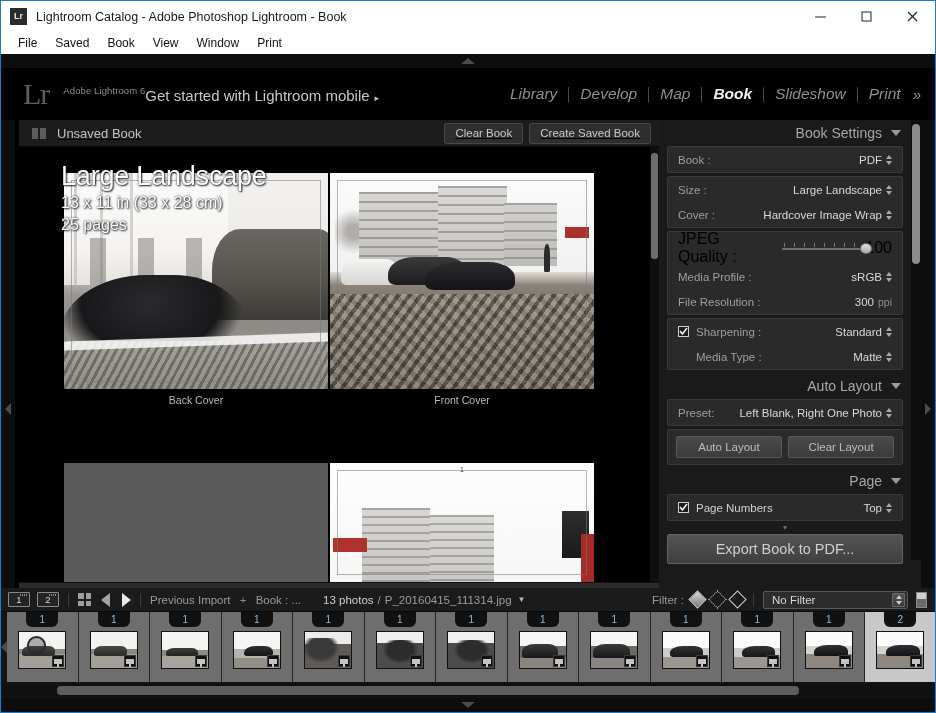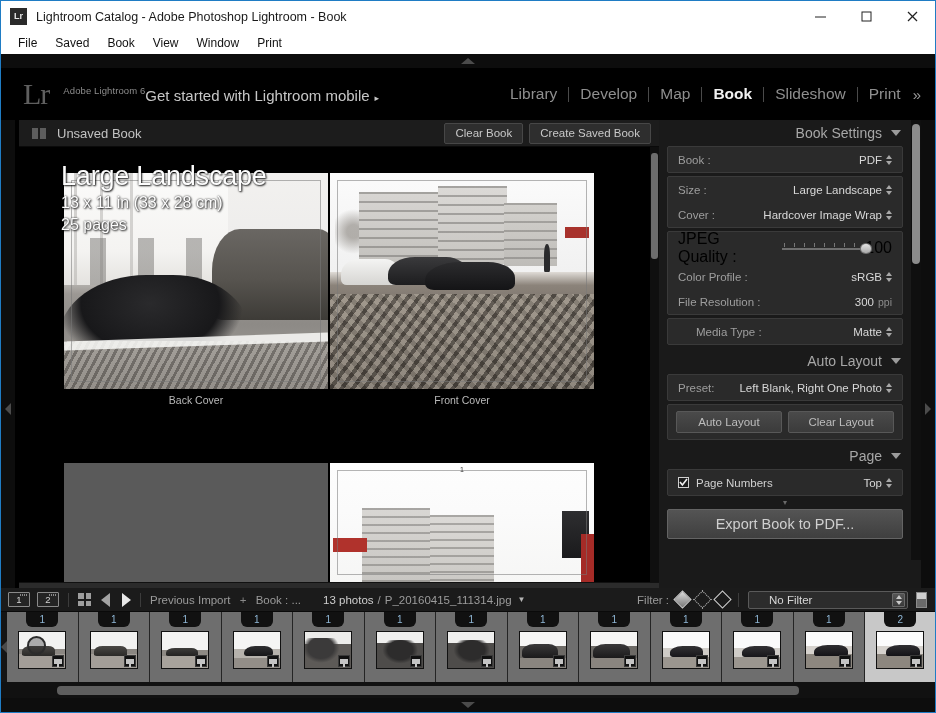--- a/index.html
+++ b/index.html
@@ -91,21 +91,21 @@
     display: flex; flex-direction: row; justify-content: center;
   }
   .identity-sub { font-size: 9.5px; color: #8d8d8d; letter-spacing: 0.1px; }
   .identity-main {
     font-size: 15px; color: #c7c7c7; margin-top: 2px; white-space: nowrap;
   }
   .identity-main .caret { font-size: 9px; color: #c7c7c7; margin-left: 5px; }
 
   .modules {
     margin-left: auto; margin-right: 14px;
-    display: flex; align-items: center;
+    display: flex; align-items: center; font-style: italic;
   }
   .module {
     font-size: 15.5px; color: #8f8f8f; padding: 0 11px; white-space: nowrap;
   }
   .module.active { color: #f2f2f2; font-weight: bold; }
   .module-sep { width: 1px; height: 15px; background: #4a4a4a; }
   .module-more { font-size: 15px; color: #9a9a9a; margin-left: 1px; }
 
   
   .side-arrow {
@@ -120,20 +120,21 @@
   
   .center {
     position: absolute; left: 18px; top: 66px; width: 640px; height: 505px;
     background: #000000;
   }
   .book-header {
     position: absolute; left: 0; top: 0; width: 640px; height: 27px;
     background: #1c1c1c;
     display: flex; align-items: center;
     border-bottom: 1px solid #0a0a0a;
+    text-decoration: underline;
   }
   .grip {
     width: 14px; height: 11px; margin-left: 13px; margin-right: 11px;
     display: flex; gap: 2px;
   }
   .grip i { display:block; width: 6px; height: 11px; background: #5d5d5d; }
   .book-title { font-size: 13px; color: #c2c2c2; }
   .hdr-btns { margin-left: auto; margin-right: 8px; display: flex; gap: 6px; }
   .hdr-btn {
     font-size: 11.5px; color: #c8c8c8; background: #2e2e2e;
@@ -457,22 +458,22 @@
   .bc { color:#9a9a9a; font-size:11.5px; white-space: nowrap; }
   .bc .dim { color:#8a8a8a; }
   .photos-count { color:#cfcfcf; }
   .fs-file { color:#9c9c9c; }
   .dd-caret { color:#b5b5b5; font-size:8px; margin-left:6px; }
   .flag-ico { width:13px; height:13px; transform: rotate(45deg); margin-left: 7px; }
   .flag-ico.solid { background: linear-gradient(135deg,#dcdcdc,#777); border:1px solid #cfcfcf; }
   .flag-ico.dotted { border: 1px dotted #c9c9c9; }
   .flag-ico.outline { border: 1px solid #cfcfcf; }
   .filter-select {
-    width: 160px; height: 18px; background:#2c2c2c; border:1px solid #5a5a5a; border-radius:2px;
-    display:flex; align-items:center; padding: 0 20px; color:#d7d7d7; font-size:11.5px;
+    width: 145px; height: 18px; background:#2c2c2c; border:1px solid #5a5a5a; border-radius:2px;
+    display:flex; align-items:center; padding: 0 8px; color:#d7d7d7; font-size:11.5px;
     position: relative;
     text-align: center;
   }
   .filter-select .sp {
     position:absolute; right:2px; top:1px; bottom:1px; width:13px;
     background: linear-gradient(to bottom,#555,#3a3a3a); border:1px solid #6a6a6a; border-radius:1px;
     display:flex; flex-direction:column; align-items:center; justify-content:center; gap:2px;
   }
   .filter-select .sp i { display:block; width:0;height:0;border-left:3px solid transparent;border-right:3px solid transparent; }
   .filter-select .sp i.u { border-bottom:4px solid #c8c8c8; }
@@ -788,39 +789,54 @@
           <div class="slider-row">
             <div class="lab">JPEG Quality :</div>
             <div class="jq-slider">
               <div class="slider-ticks"></div>
               <div class="slider-track"></div>
               <div class="slider-knob" style="left:78px;"></div>
             </div>
             <div class="val">100</div>
           </div>
           <div class="row">
-            <div class="lab">Color Profile :</div>
+            <div class="lab">Media Profile :</div>
             <div class="val">
               <span>sRGB</span>
               <span class="stepper">
                   <i class="up"></i>
                   <i class="dn"></i>
                 </span>
             </div>
           </div>
           <div class="row">
             <div class="lab">File Resolution :</div>
             <div class="val">
               <span>300</span>
               <span class="unit">ppi</span>
             </div>
           </div>
         </div>
 
         <div class="grp">
+          <div class="row">
+            <span class="chk">
+              <svg width="9" height="9" viewBox="0 0 9 9">
+                  <polyline points="1,4 3.4,7 8,1" fill="none" stroke="#f0f0f0" stroke-width="1.6"></polyline>
+                </svg>
+            </span>
+            <div class="lab">Sharpening :</div>
+            <div class="val">
+              <span>Standard</span>
+              <span class="stepper">
+                  <i class="up"></i>
+                  <i class="dn"></i>
+                </span>
+            </div>
+          </div>
           <div class="row">
             <div class="lab" style="margin-left:18px;">Media Type :</div>
             <div class="val">
               <span>Matte</span>
               <span class="stepper">
                   <i class="up"></i>
                   <i class="dn"></i>
                 </span>
             </div>
           </div>

